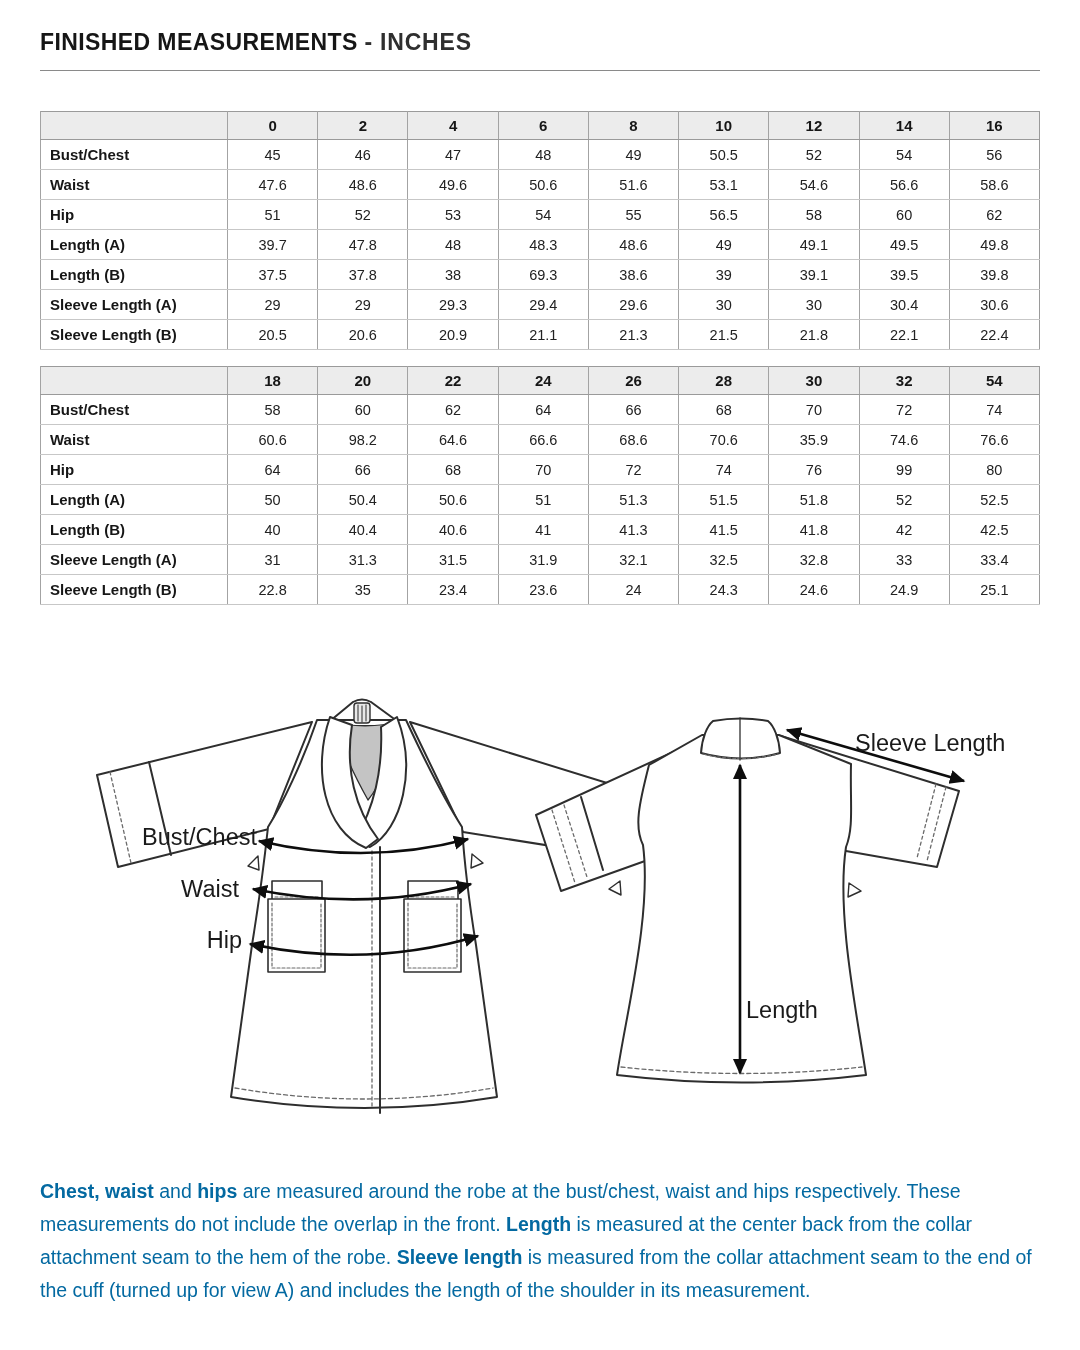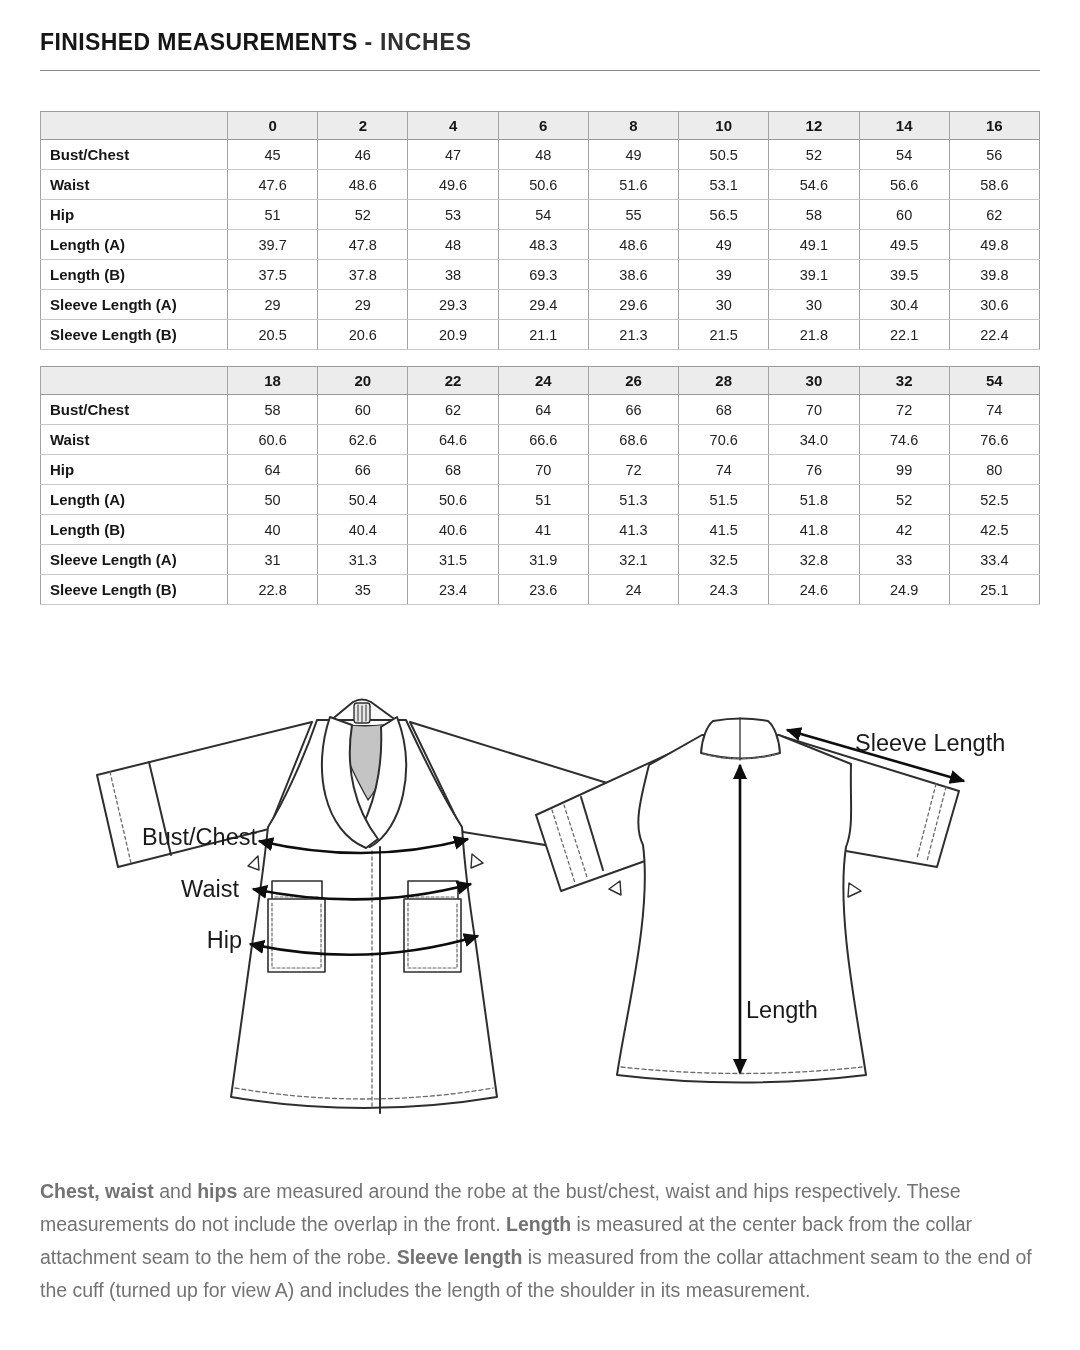--- a/index.html
+++ b/index.html
@@ -43,21 +43,21 @@
   
   .diagram { margin: 64px -40px 0; height: 480px; }
   .diagram svg { display: block; }
   .diagram text {
     font-family: "Liberation Sans", sans-serif;
     font-size: 23.5px; fill: #1a1a1a;
   }
 
   
   .notes {
-    margin-top: 26px; font-size: 19.5px; line-height: 33px; color: #737373;
+    margin-top: 26px; font-size: 19.5px; line-height: 33px; color: #0369a1;
     text-align: left;
   }
   .notes strong { font-weight: 700; }
 </style>
 </head>
 <body>
 
 <div class="page">
 
   <h1 class="title"><span>FINISHED MEASUREMENTS</span> <span class="suffix">- INCHES</span></h1>
@@ -214,26 +214,26 @@
             <td>64</td>
             <td>66</td>
             <td>68</td>
             <td>70</td>
             <td>72</td>
             <td>74</td>
           </tr>
           <tr>
             <th scope="row">Waist</th>
             <td>60.6</td>
-            <td>62.6</td>
+            <td>98.2</td>
             <td>64.6</td>
             <td>66.6</td>
             <td>68.6</td>
             <td>70.6</td>
-            <td>34.0</td>
+            <td>35.9</td>
             <td>74.6</td>
             <td>76.6</td>
           </tr>
           <tr>
             <th scope="row">Hip</th>
             <td>64</td>
             <td>66</td>
             <td>68</td>
             <td>70</td>
             <td>72</td>

